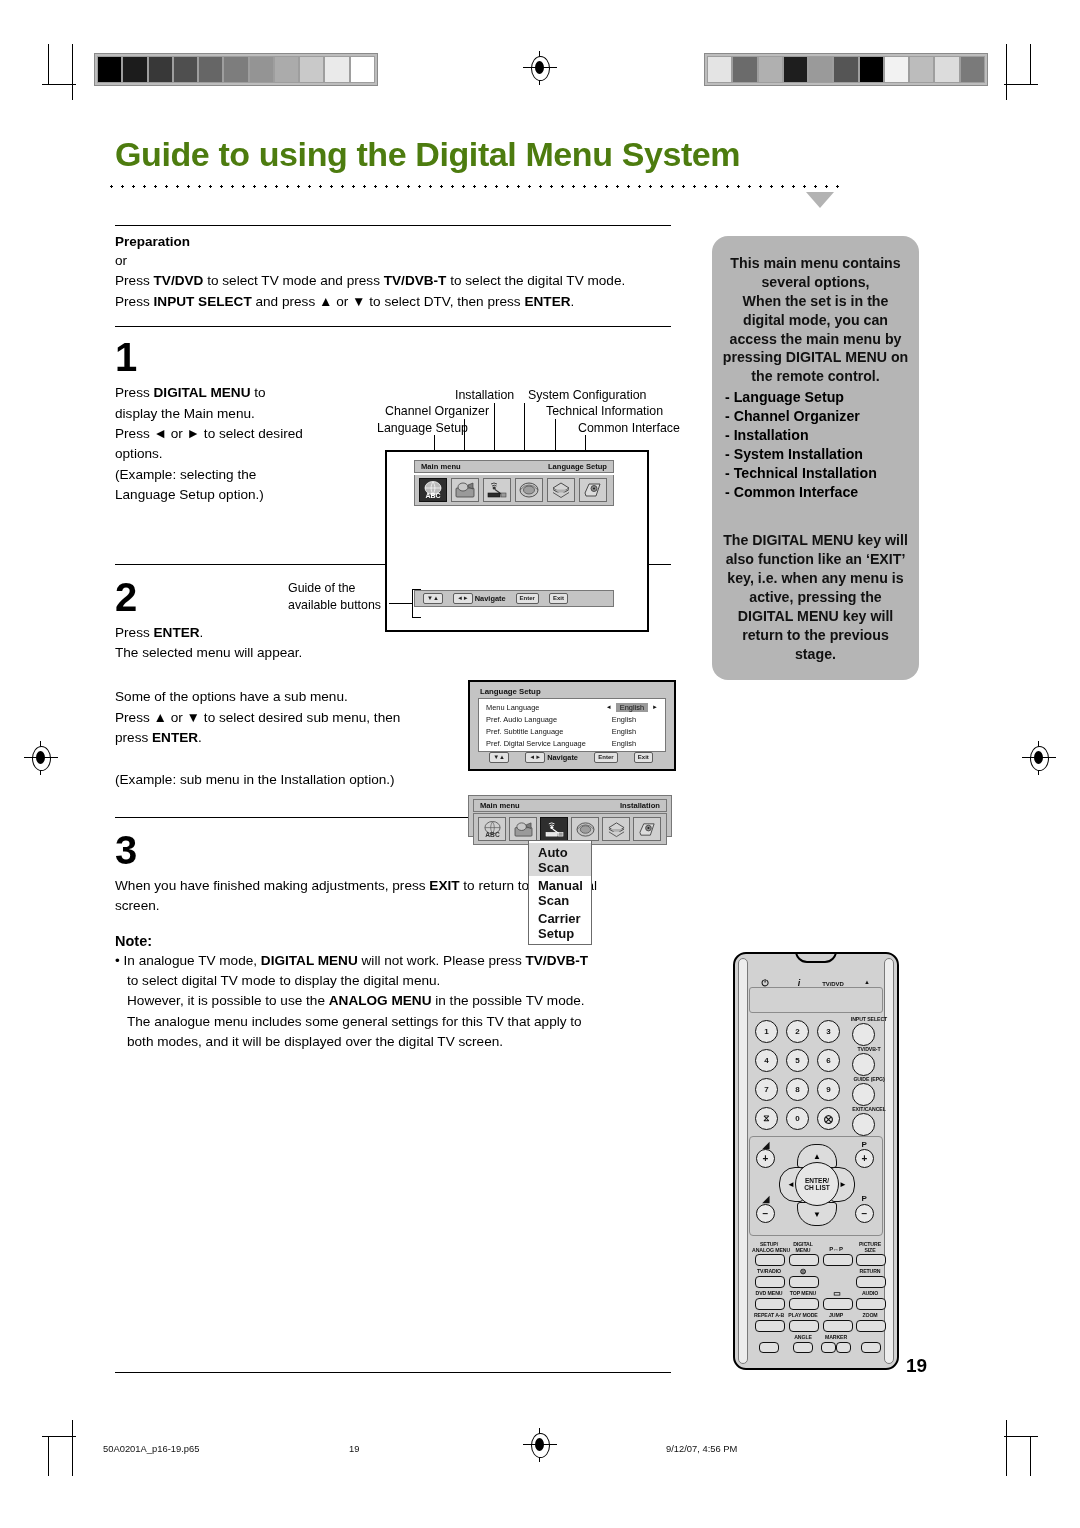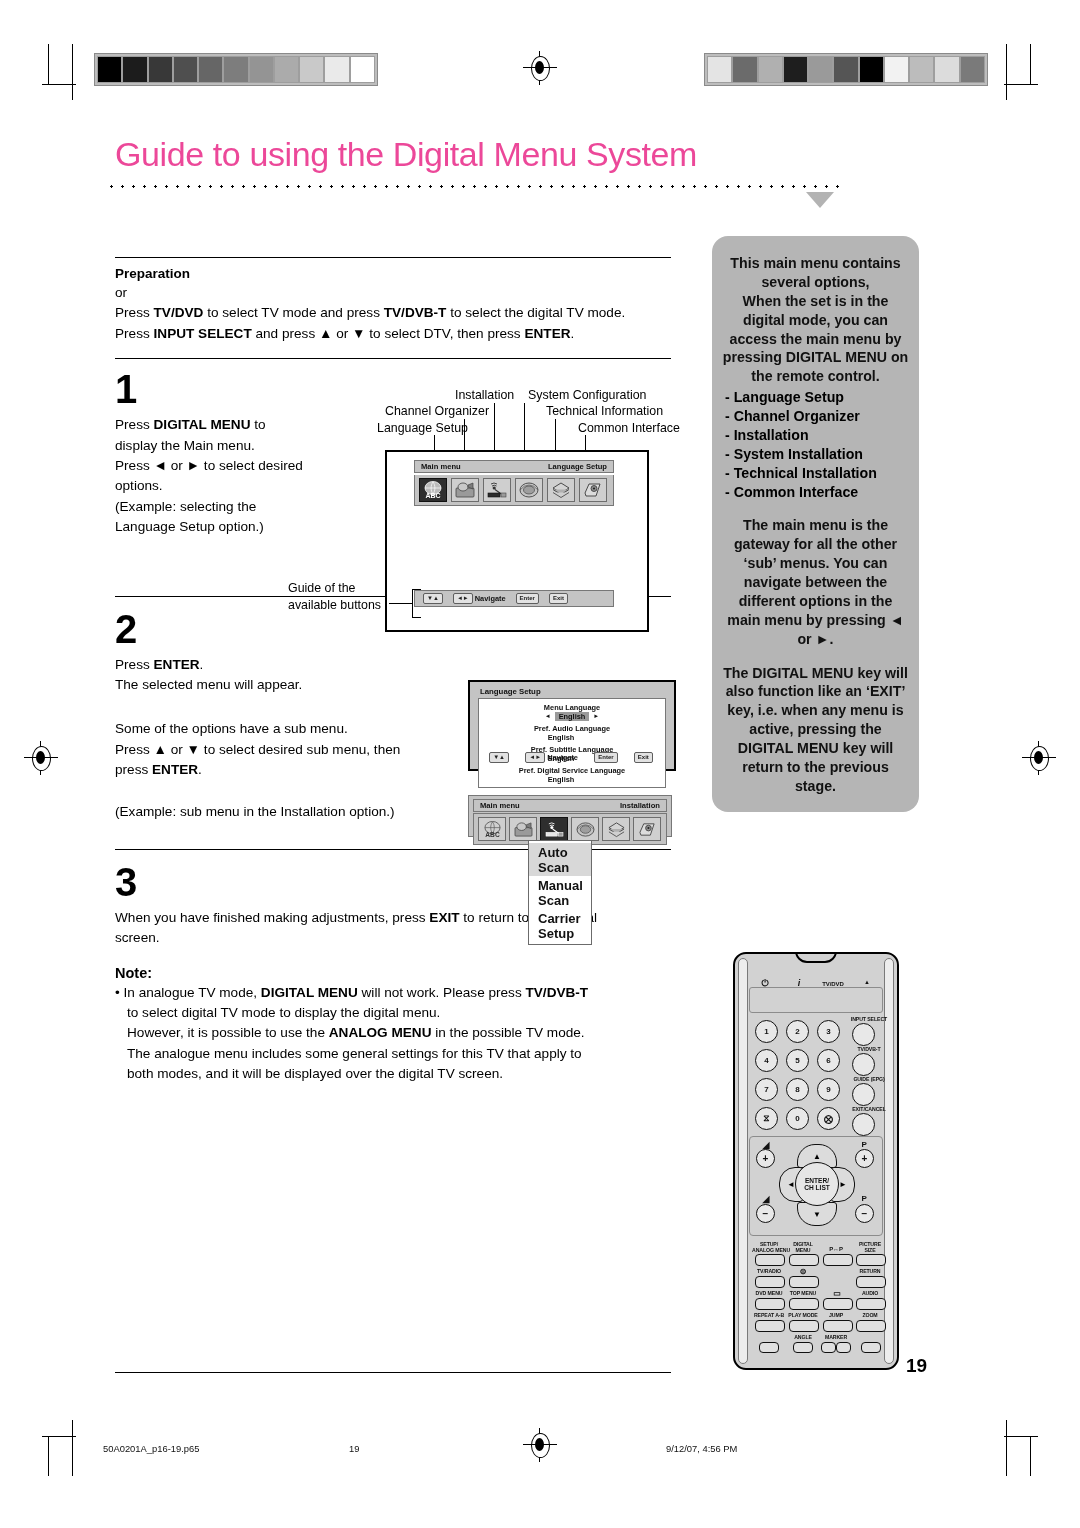--- a/index.html
+++ b/index.html
@@ -17,31 +17,31 @@
        border:1px solid #000;border-radius:50%;background:#fff;}
   .reg .dot{position:absolute;left:8px;top:6px;width:9px;height:13px;
        background:#000;border-radius:50%;}
 
   .strip{position:absolute;height:33px;border:1px solid #8a8a8a;
        display:flex;box-sizing:border-box;background:#bdbdbd;padding:2px;}
   .strip i{display:block;height:100%;flex:1 1 0;border:1px solid #9e9e9e;
        box-sizing:border-box;}
 
   
-  .title{position:absolute;left:115px;top:135px;font-size:34px;font-weight:normal;
-       letter-spacing:-.4px;color:#ec4899;white-space:nowrap;}
+  .title{position:absolute;left:115px;top:135px;font-size:34px;font-weight:bold;
+       letter-spacing:-.4px;color:#4d7c0f;white-space:nowrap;}
   .dotrule{position:absolute;left:106px;top:184px;width:735px;height:5px;
        background-image:radial-gradient(circle,#000 1.1px,transparent 1.3px);
        background-size:11px 5px;background-repeat:repeat-x;}
   .arrowdown{position:absolute;left:806px;top:192px;width:0;height:0;
        border-left:14px solid transparent;border-right:14px solid transparent;
        border-top:16px solid #b3b3b3;}
 
   
-  .col-left{position:absolute;left:115px;top:225px;width:556px;margin-top:32px;}
+  .col-left{position:absolute;left:115px;top:225px;width:556px;}
   .rule{border-top:1.6px solid #000;width:556px;}
   .rule-thin{border-top:1.1px solid #000;width:556px;}
 
   h3.sec{font-size:13.5px;font-weight:bold;margin:8px 0 2px 0;}
   p.body{font-size:13.6px;line-height:1.50;margin:0;}
   p.body b{font-weight:bold;}
   .stepnum{font-size:40px;font-weight:bold;line-height:1;margin:0 0 6px 0;}
 
   
   .panel{position:absolute;left:712px;top:236px;width:207px;
@@ -68,22 +68,22 @@
   .guidebar{display:flex;align-items:center;gap:10px;background:#c4c4c4;
        border:1px solid #777;box-sizing:border-box;padding:2px 8px;
        font-size:7.4px;font-weight:bold;color:#111;}
   .kbtn{background:#e2e2e2;border:1px solid #5e5e5e;border-radius:2px;
        padding:0px 3px;font-size:6px;line-height:9px;color:#222;}
 
   .callout{position:absolute;font-size:12.4px;color:#000;white-space:nowrap;}
   .lead{position:absolute;background:#000;}
 
   
-  .lsrow{display:flex;align-items:center;
-       font-size:7.4px;font-weight:bold;color:#111;padding:1.5px 7px;flex-direction:column;}
+  .lsrow{display:flex;justify-content:space-between;align-items:center;
+       font-size:7.4px;font-weight:normal;color:#111;padding:1.5px 7px;}
   .lsval{display:flex;align-items:center;gap:4px;}
   .hl{background:#9a9a9a;padding:0 4px;}
 
   .submenu{position:absolute;background:#fff;border:1px solid #6b6b6b;
        font-size:13px;font-weight:bold;color:#111;padding:2px 0;}
   .submenu div{padding:1.5px 9px;}
   .submenu div.first{background:#d8d8d8;}
 
   
   .remote{position:absolute;left:733px;top:952px;width:166px;height:418px;
@@ -431,21 +431,20 @@
   <p>When the set is in the digital mode, you can access the main menu by pressing DIGITAL MENU on the remote control.</p>
   <div class="bullets">
     <div>- Language Setup</div>
     <div>- Channel Organizer</div>
     <div>- Installation</div>
     <div>- System Installation</div>
     <div>- Technical Installation</div>
     <div>- Common Interface</div>
   </div>
   <div class="gap"></div>
-  <p>The main menu is the gateway for all the other ‘sub’ menus. You can navigate between the different options in the main menu by pressing ◄ or ►.</p>
   <div class="gap"></div>
   <p>The DIGITAL MENU key will also function like an ‘EXIT’ key, i.e. when any menu is active, pressing the DIGITAL MENU key will return to the previous stage.</p>
 </div>
 
 <div class="remote">
   <div class="rnotch"></div>
   <div class="rside" style="left:3px;"></div>
   <div class="rside" style="right:3px;"></div>
 
   <div class="rlabel" style="left:22px;top:24px;width:16px;font-size:9px;">⏻</div>

